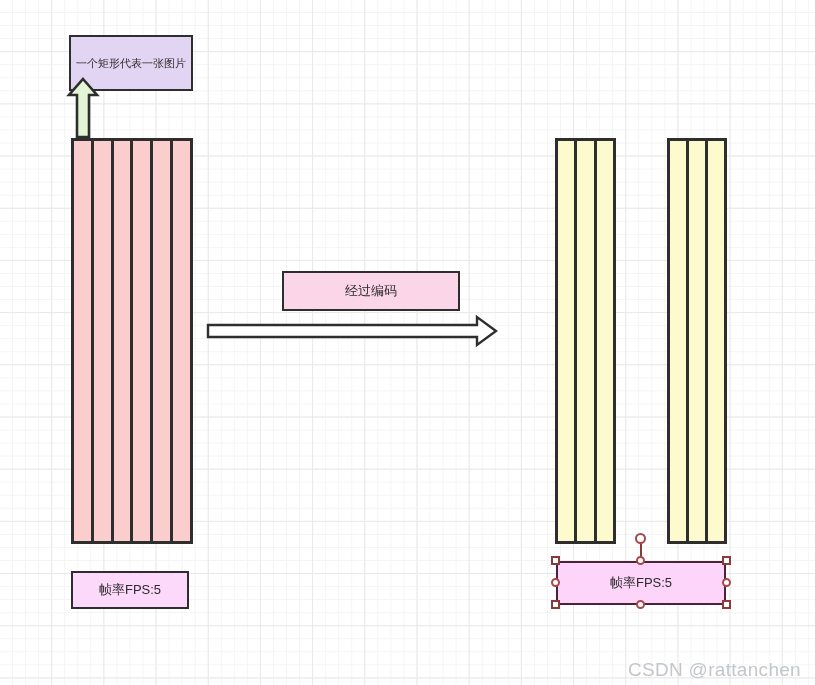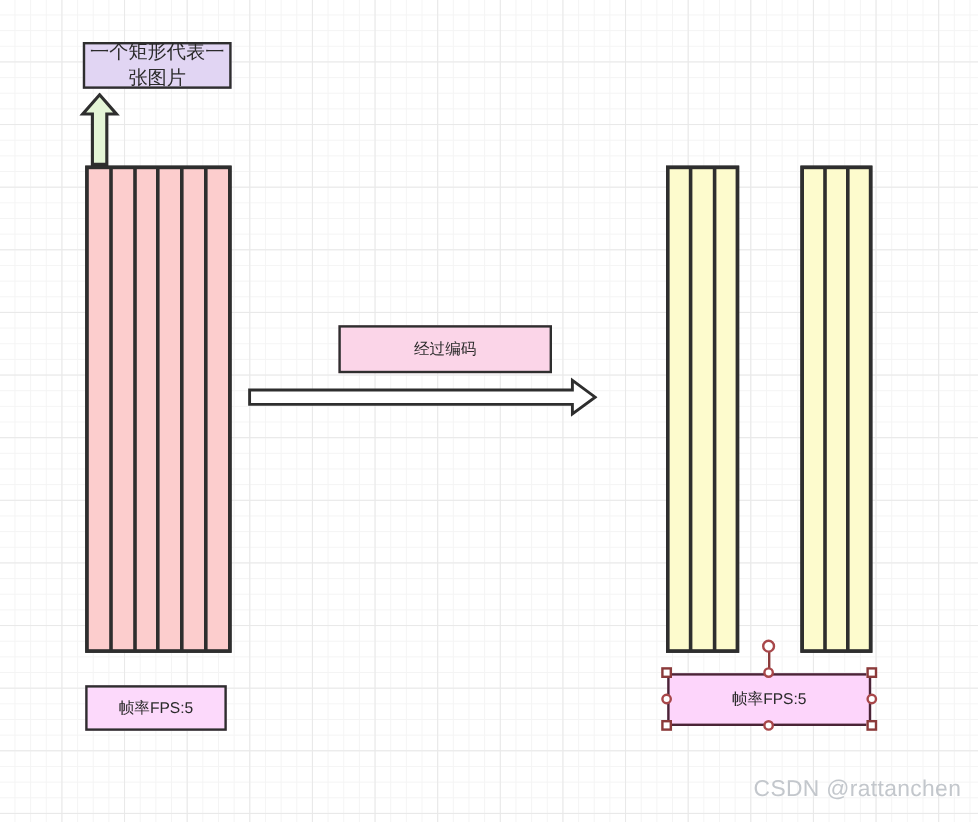--- a/index.html
+++ b/index.html
@@ -44,24 +44,24 @@
     color: #2b2b2b;
     font-size: 13px;
     white-space: pre-line;
   }
 
   
   #legend-box {
     left: 69px;
     top: 35px;
     width: 124px;
-    height: 39px;
+    height: 56px;
     background: #e1d5f3;
     border: 2px solid #2e2e2e;
-    font-size: 16px;
+    font-size: 11px;
   }
 
   
   #encode-box {
     left: 266px;
     top: 271px;
     width: 178px;
     height: 40px;
     background: #fbd5e8;
     border: 2px solid #2e2e2e;
@@ -178,21 +178,21 @@
     box-sizing: border-box;
     background: #ffffff;
     border: 2px solid #a8474a;
     border-radius: 50%;
   }
 
   
   #watermark {
     position: absolute;
     right: 14px;
-    bottom: 16px;
+    bottom: 4px;
     color: #c3c7cc;
     font-size: 19px;
     letter-spacing: 0.3px;
     user-select: none;
   }
 </style>
 </head>
 <body>
 
 <div id="canvas">

